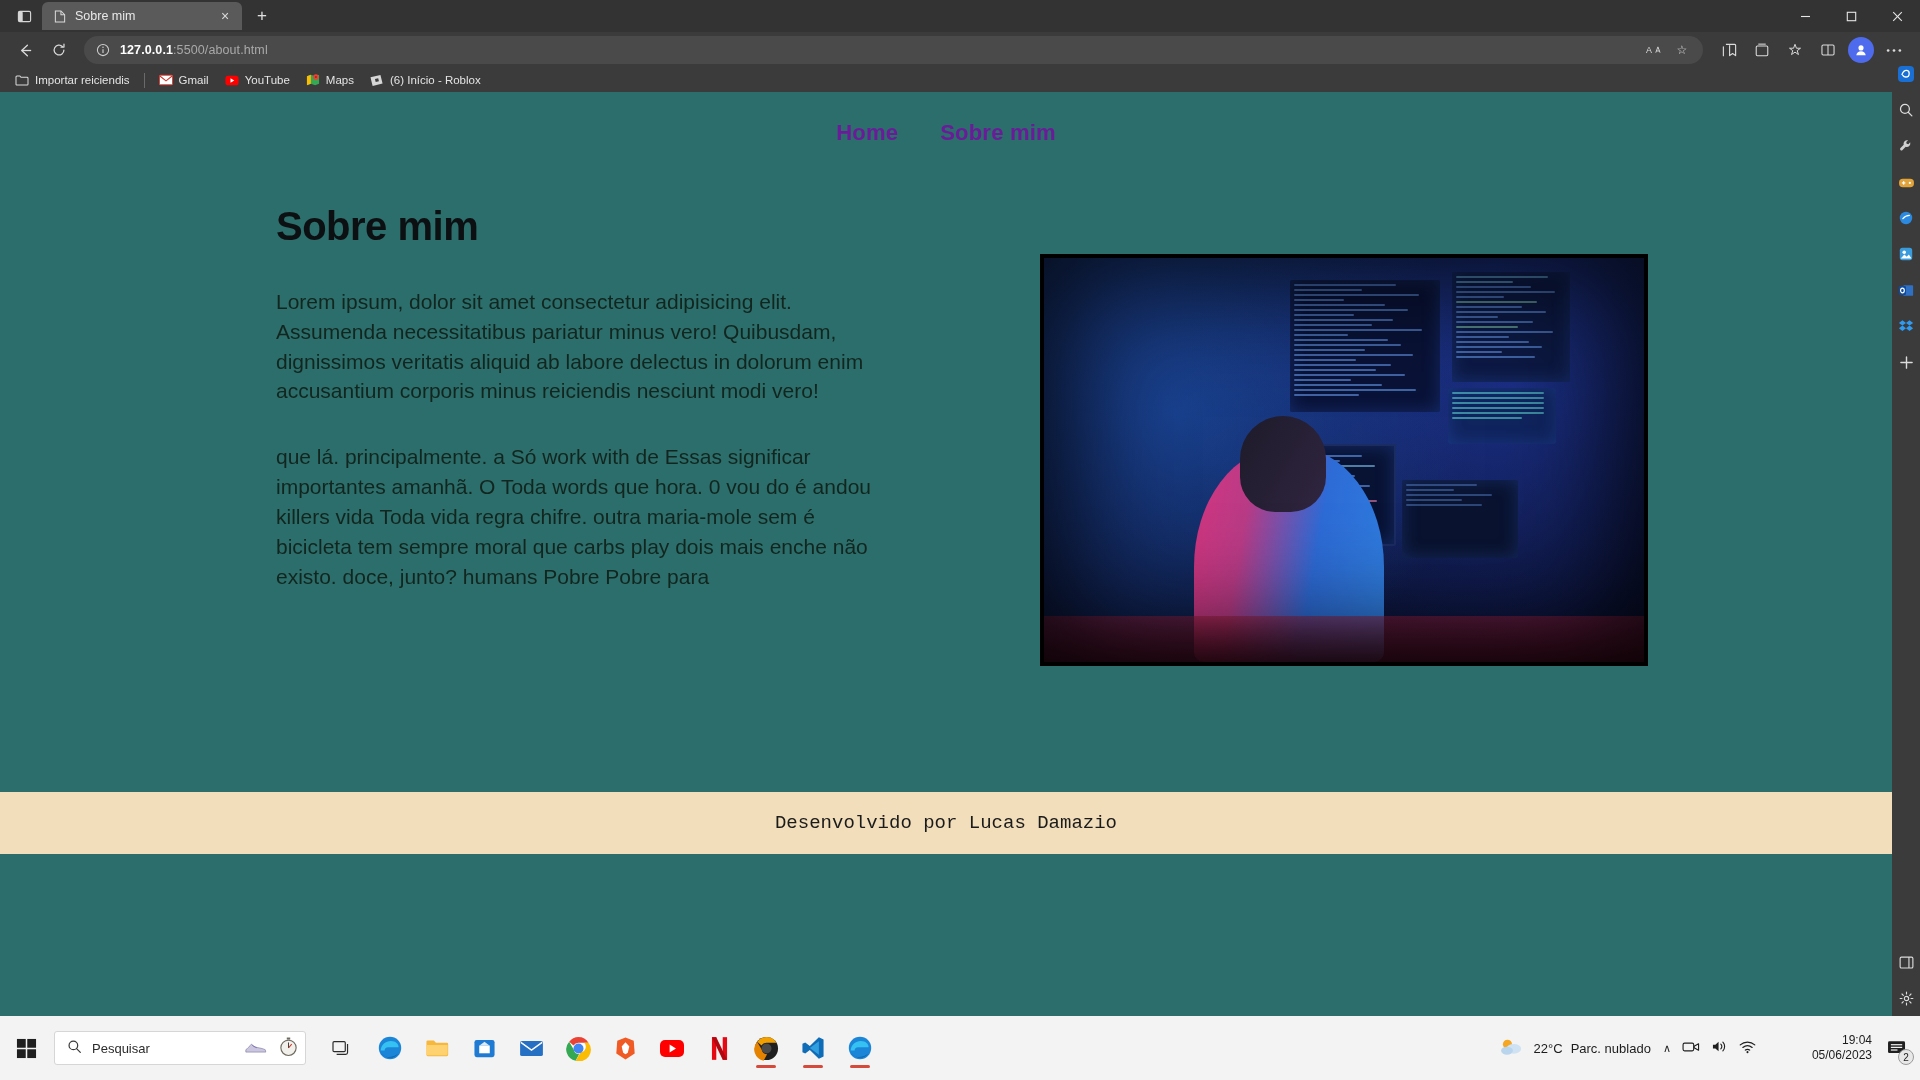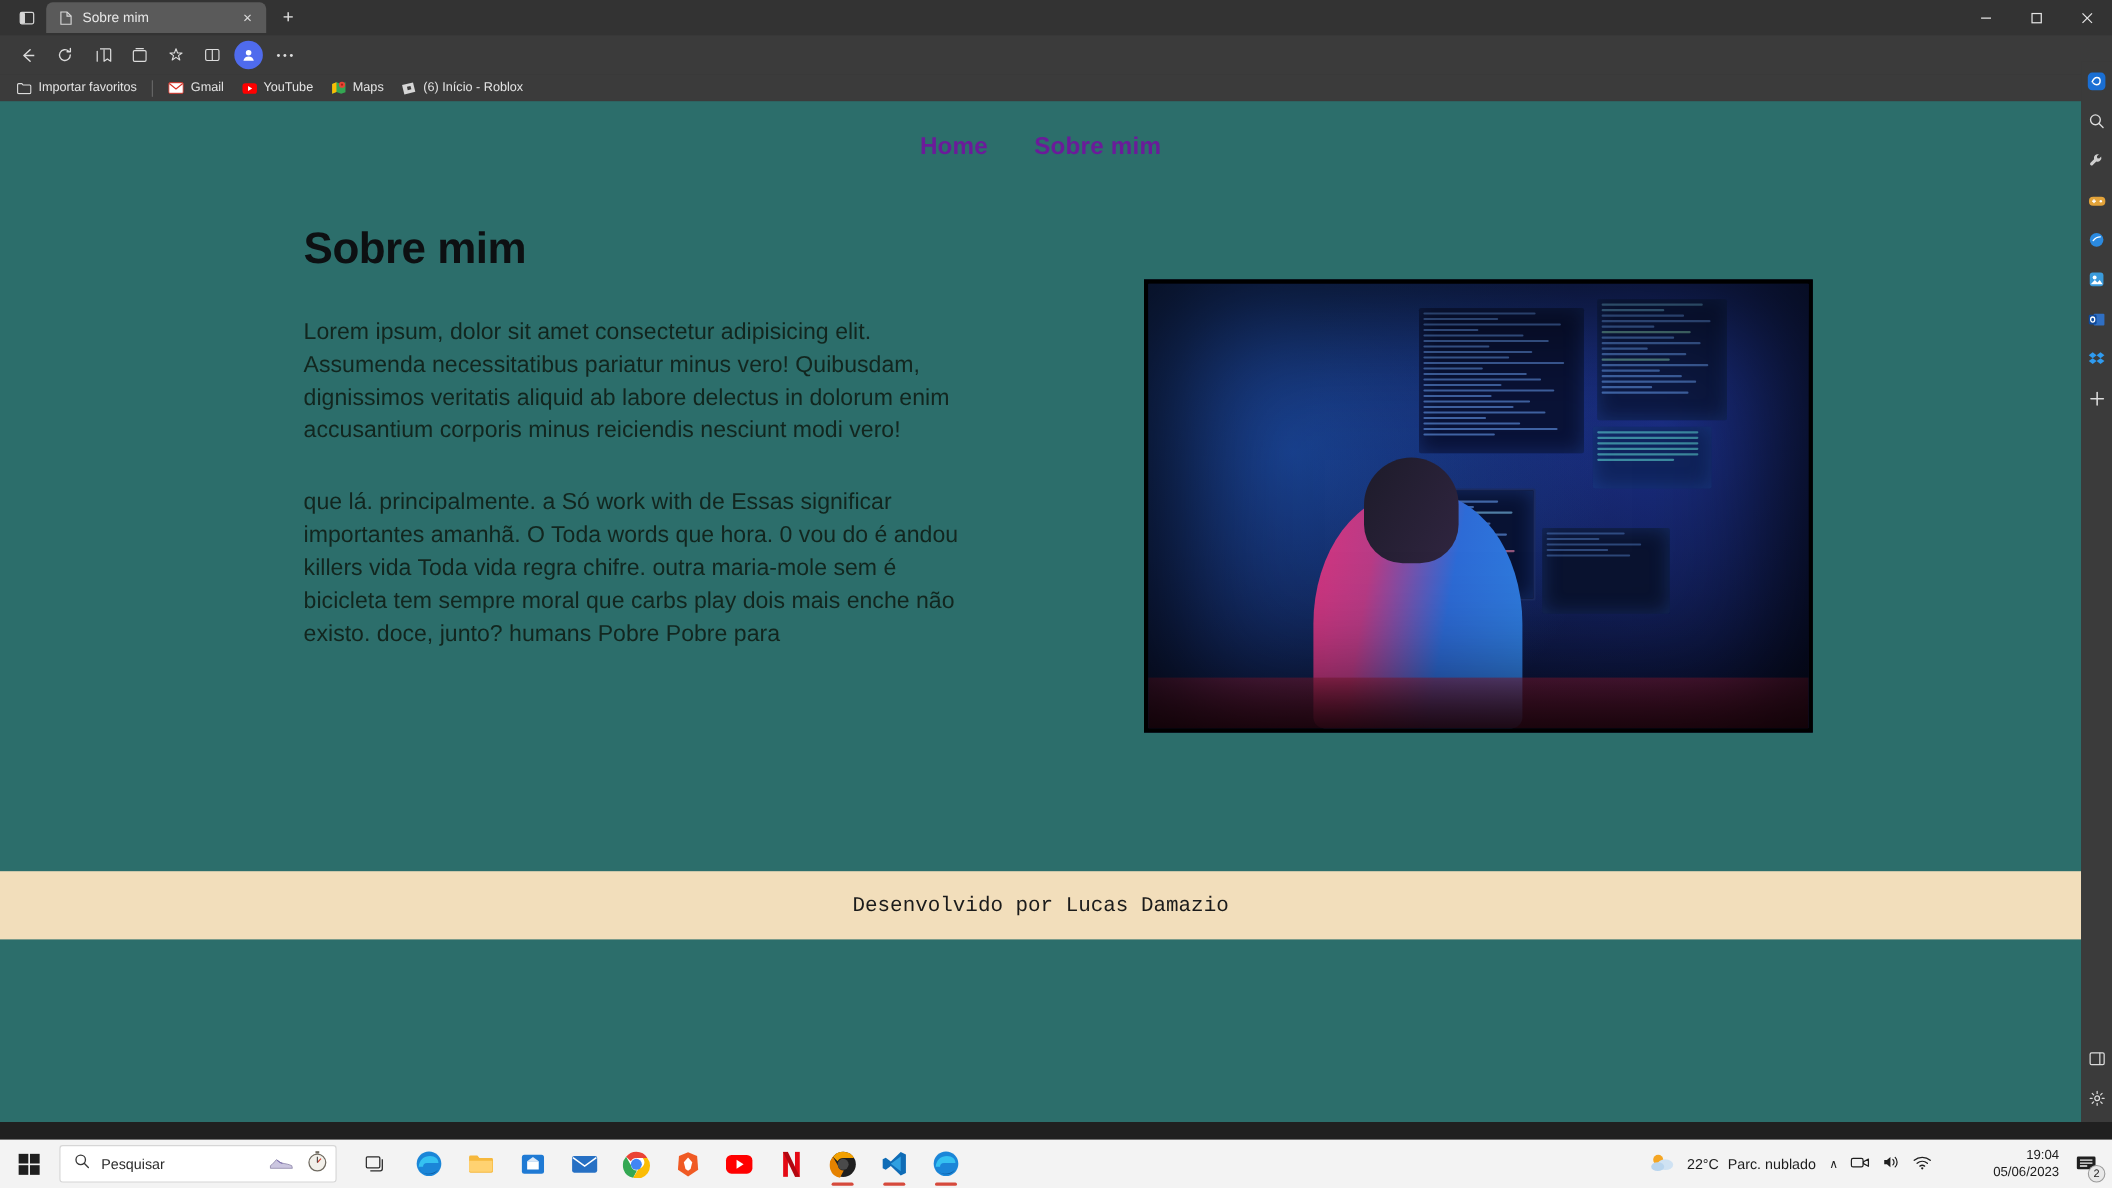--- a/index.html
+++ b/index.html
@@ -121,21 +121,21 @@
   .footer span { font-size: 19px; color: #1b1b1b; font-family: Liberation Mono, monospace; }
 
   
   .edgebar { position: absolute; right: 0; top: 56px; width: 28px; height: 964px; background: #3b3b3b;
              display: flex; flex-direction: column; align-items: center; padding-top: 6px; gap: 12px; }
   .eb { width: 24px; height: 24px; display:flex; align-items:center; justify-content:center; border-radius:4px; font-size: 13px; }
   .eb-bottom { margin-top: auto; display:flex; flex-direction: column; gap: 12px; padding-bottom: 10px; align-items:center; }
 
   
   .taskbar {
-    position: absolute; left: 0; bottom: 0; width: 1920px; height: 44px; background: #f3f3f3;
+    position: absolute; left: 0; bottom: 0; width: 1920px; height: 64px; background: #f3f3f3;
     display: flex; align-items: center; justify-content: space-between;
   }
   .start-ico { width: 40px; height: 40px; margin-left: 6px; display:flex; align-items:center; justify-content:center; }
   .tb-search {
     width: 252px; height: 34px; background: #ffffff; border: 1px solid #d6d6d6; border-radius: 3px;
     display: flex; align-items: center; gap: 10px; padding: 0 6px 0 12px; margin-left: 8px;
   }
   .tb-search .lbl { font-size: 13px; color: #2b2b2b; flex: 1 1 auto; }
   .tb-apps { display: flex; align-items: center; gap: 9px; margin-left: 18px; }
   .tb-app { width: 38px; height: 44px; display:flex; align-items:center; justify-content:center; position: relative; }
@@ -206,20 +206,39 @@
           <line x1="5" y1="9" x2="15" y2="9" stroke="#dadada" stroke-width="1.4"></line>
         </svg>
     </div>
     <div class="nav-icon">
       <svg width="16" height="16" viewBox="0 0 18 18">
           <path d="M14.5 9a5.5 5.5 0 1 1-1.7-3.9" fill="none" stroke="#dadada" stroke-width="1.4" stroke-linecap="round"></path>
           <path d="M14.6 2.3v3.4h-3.4" fill="none" stroke="#dadada" stroke-width="1.4" stroke-linecap="round" stroke-linejoin="round"></path>
         </svg>
     </div>
 
+    <div class="omnibox">
+      <span class="omni-info">
+        <svg width="14" height="14" viewBox="0 0 16 16">
+            <circle cx="8" cy="8" r="6.4" fill="none" stroke="#cfcfcf" stroke-width="1.2"></circle>
+            <line x1="8" y1="7" x2="8" y2="11.4" stroke="#cfcfcf" stroke-width="1.3"></line>
+            <circle cx="8" cy="4.9" r=".85" fill="#cfcfcf"></circle>
+          </svg>
+      </span>
+      <span class="omni-url"><b>127.0.0.1</b><span>:5500/about.html</span></span>
+      <span class="omni-right">
+        <span class="omni-btn">
+          <svg width="16" height="14" viewBox="0 0 18 15">
+              <text x="0" y="11" font-size="10" fill="#dcdcdc" font-family="Liberation Sans">A</text>
+              <path d="M11 10.5 13.4 4l2.4 6.5M11.8 8.6h3.2" fill="none" stroke="#dcdcdc" stroke-width="1"></path>
+            </svg>
+        </span>
+        <span class="omni-btn">☆</span>
+      </span>
+    </div>
 
     <div class="nav-right">
       <div class="nav-icon">
         <svg width="17" height="16" viewBox="0 0 18 17">
             <path d="M5.2 2.5h9.3a1 1 0 0 1 1 1v11l-3.2-2.2-3.2 2.2v-11" fill="none" stroke="#dcdcdc" stroke-width="1.2" stroke-linejoin="round"></path>
             <path d="M2.5 5v9.5" stroke="#dcdcdc" stroke-width="1.2" stroke-linecap="round"></path>
           </svg>
       </div>
       <div class="nav-icon">
         <svg width="16" height="16" viewBox="0 0 18 18">
@@ -254,21 +273,21 @@
     </div>
   </div>
 
   <div class="bookmarks">
     <div class="bm">
       <span class="bm-ico">
         <svg width="14" height="12" viewBox="0 0 15 13">
             <path d="M1 3.2a1 1 0 0 1 1-1h3.2l1.2 1.4H13a1 1 0 0 1 1 1V11a1 1 0 0 1-1 1H2a1 1 0 0 1-1-1z" fill="none" stroke="#dcdcdc" stroke-width="1.1"></path>
           </svg>
       </span>
-      <span>Importar favoritos</span>
+      <span>Importar reiciendis</span>
     </div>
     <div class="bm-sep"></div>
     <div class="bm">
       <span class="bm-ico">
         <svg width="15" height="12" viewBox="0 0 16 12">
             <rect x=".5" y=".5" width="15" height="11" rx="1" fill="#fff" stroke="#d93025" stroke-width="1"></rect>
             <path d="M1 1.4 8 7l7-5.6" fill="none" stroke="#d93025" stroke-width="1.2"></path>
           </svg>
       </span>
       <span>Gmail</span>

